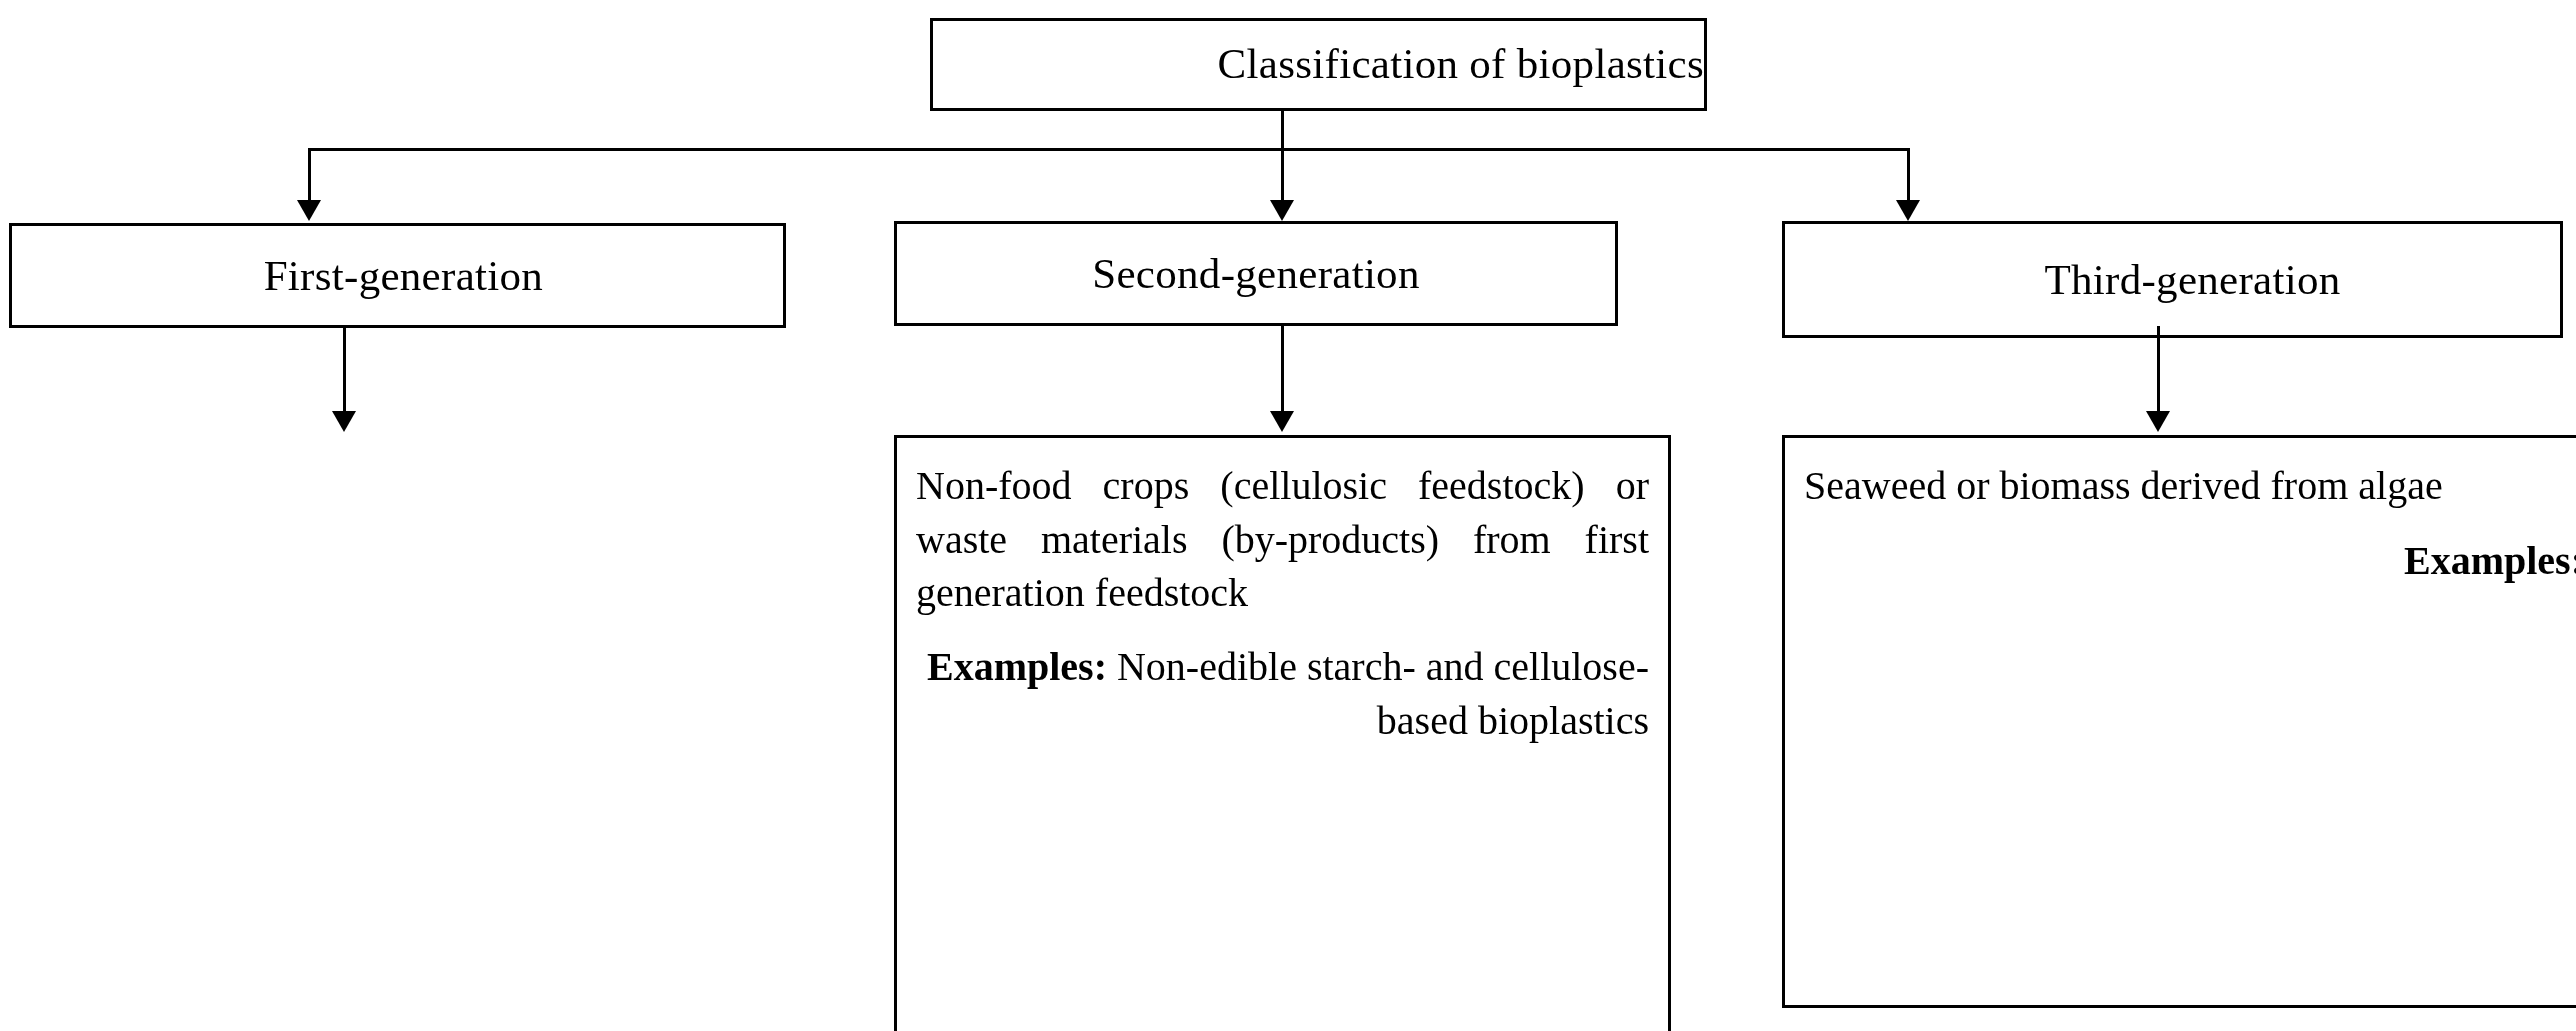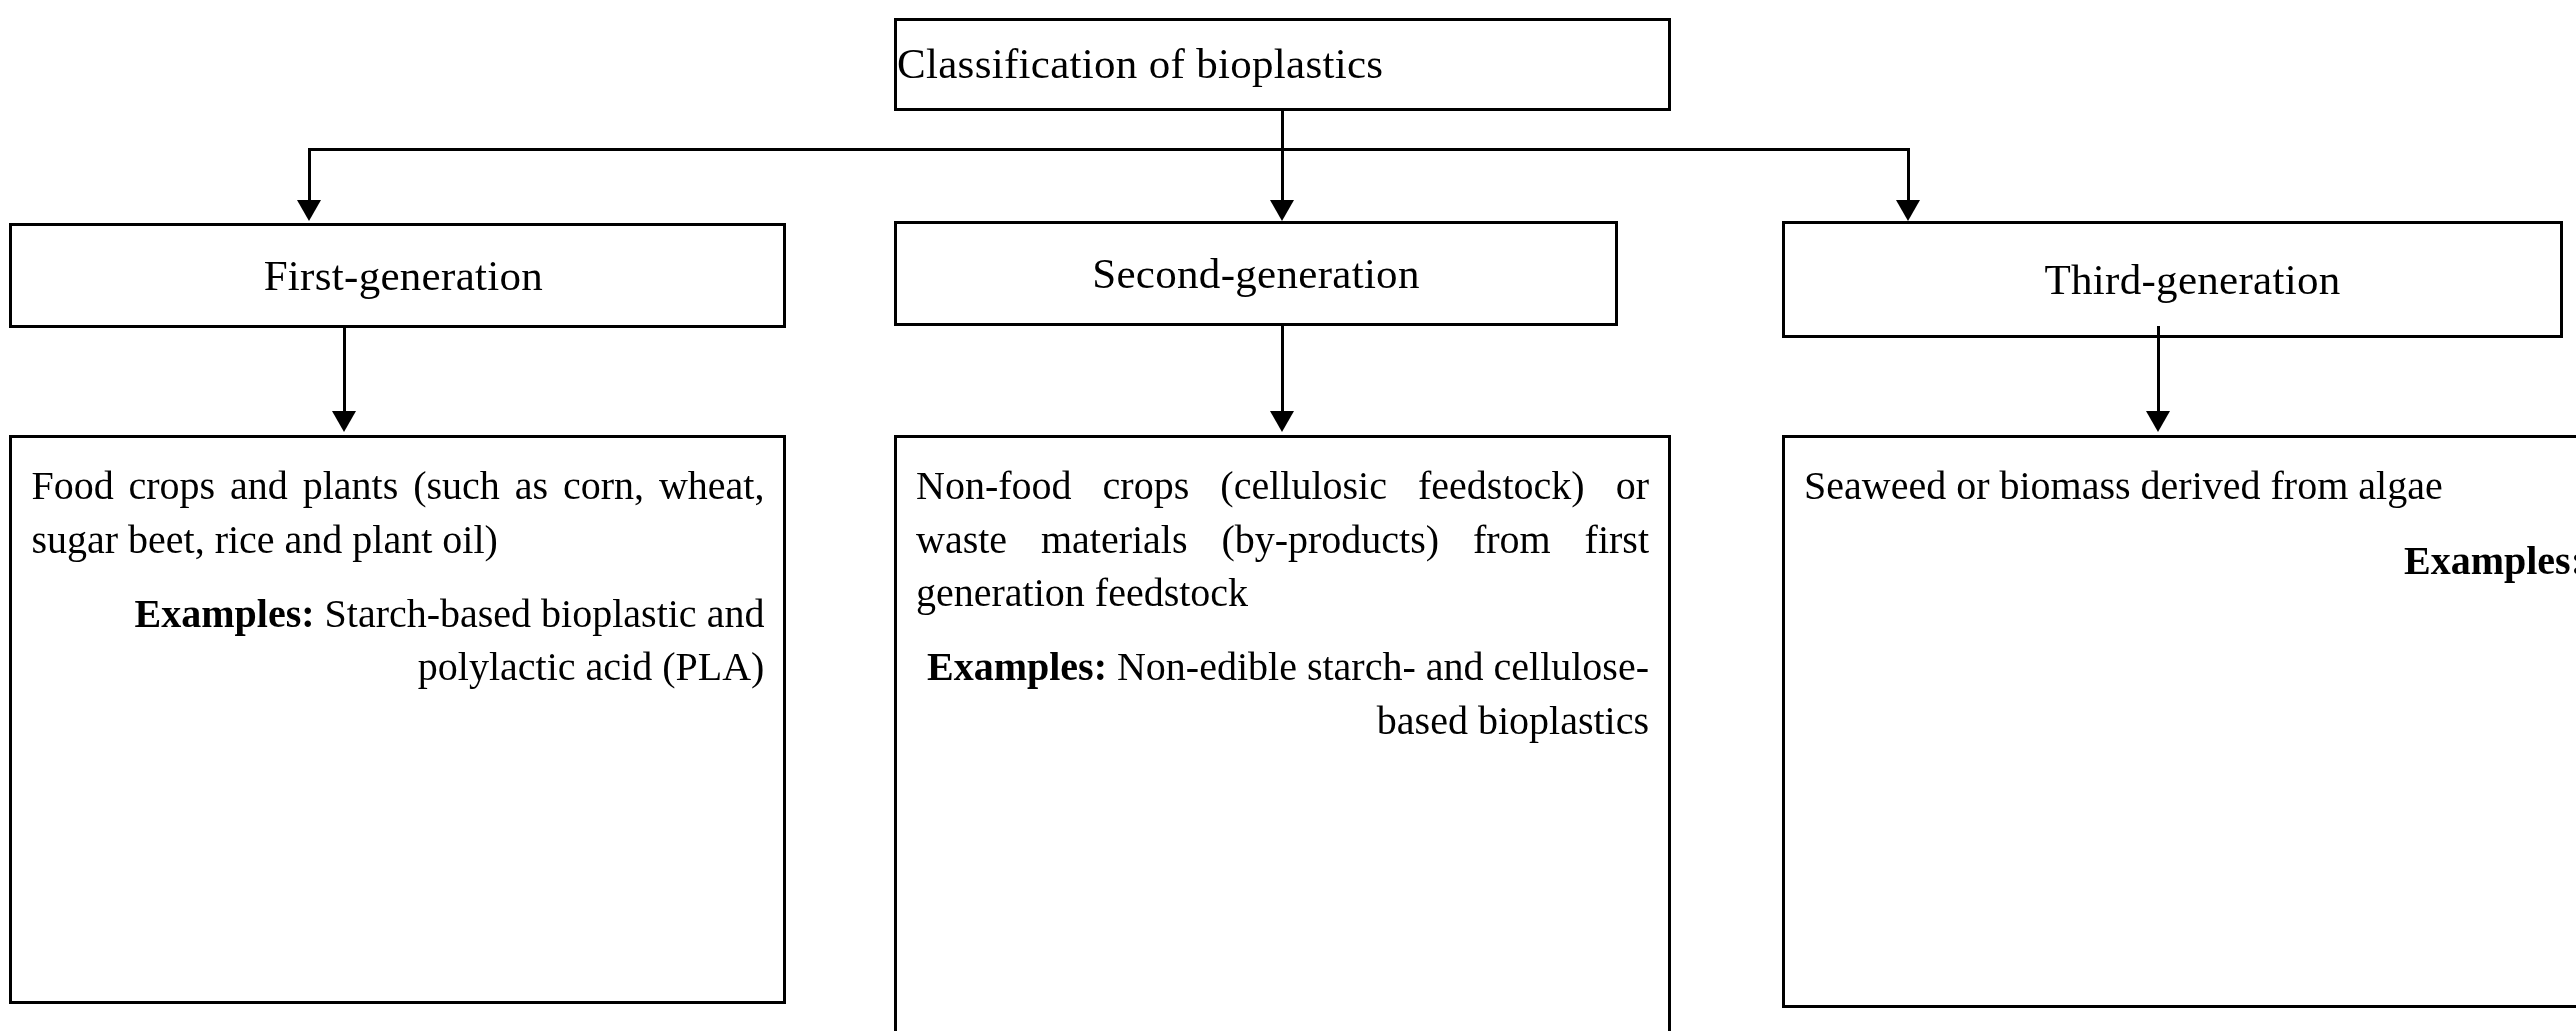--- a/index.html
+++ b/index.html
@@ -20,24 +20,25 @@
   
   .box {
     position: absolute;
     box-sizing: border-box;
     border: 3.1px solid #000000;
     background: #ffffff;
   }
   .box-title {
     display: flex;
     align-items: center;
-    justify-content: flex-start;
+    justify-content: flex-end;
     font-size: 43px;
     line-height: 1.1;
     letter-spacing: 0.3px;
+    margin-left: 36px;
   }
   .box-gen {
     display: flex;
     align-items: center;
     justify-content: center;
     font-size: 43px;
     line-height: 1.1;
     letter-spacing: 0.3px;
   }
   .box-detail {
@@ -110,24 +111,20 @@
 
   <div class="line-v" style="left:343px; top:326px; height:88px;"></div>
   <div class="arrow-down" style="left:332px; top:411px;"></div>
 
   <div class="line-v" style="left:1281px; top:326px; height:88px;"></div>
   <div class="arrow-down" style="left:1270px; top:411px;"></div>
 
   <div class="line-v" style="left:2157px; top:326px; height:88px;"></div>
   <div class="arrow-down" style="left:2146px; top:411px;"></div>
 
-  <div class="box box-detail" style="left:9.4px; top:435px; width:777px; height:569px;">
-    <p>Food crops and plants (such as corn, wheat, sugar beet, rice and plant oil)</p>
-    <p class="ragged"><span class="lbl">Examples:</span><span> Starch-based bioplastic and polylactic acid (PLA)</span></p>
-  </div>
 
   <div class="box box-detail" style="left:894px; top:435px; width:777px; height:651px;">
     <p>Non-food crops (cellulosic feedstock) or waste materials (by-products) from first generation feedstock</p>
     <p class="ragged"><span class="lbl">Examples:</span><span> Non-edible starch- and cellulose-based bioplastics</span></p>
   </div>
 
   <div class="box box-detail" style="left:1782px; top:435px; width:824px; height:573px;">
     <p>Seaweed or biomass derived from algae</p>
     <p class="ragged lbl">Examples:</p>
   </div>

